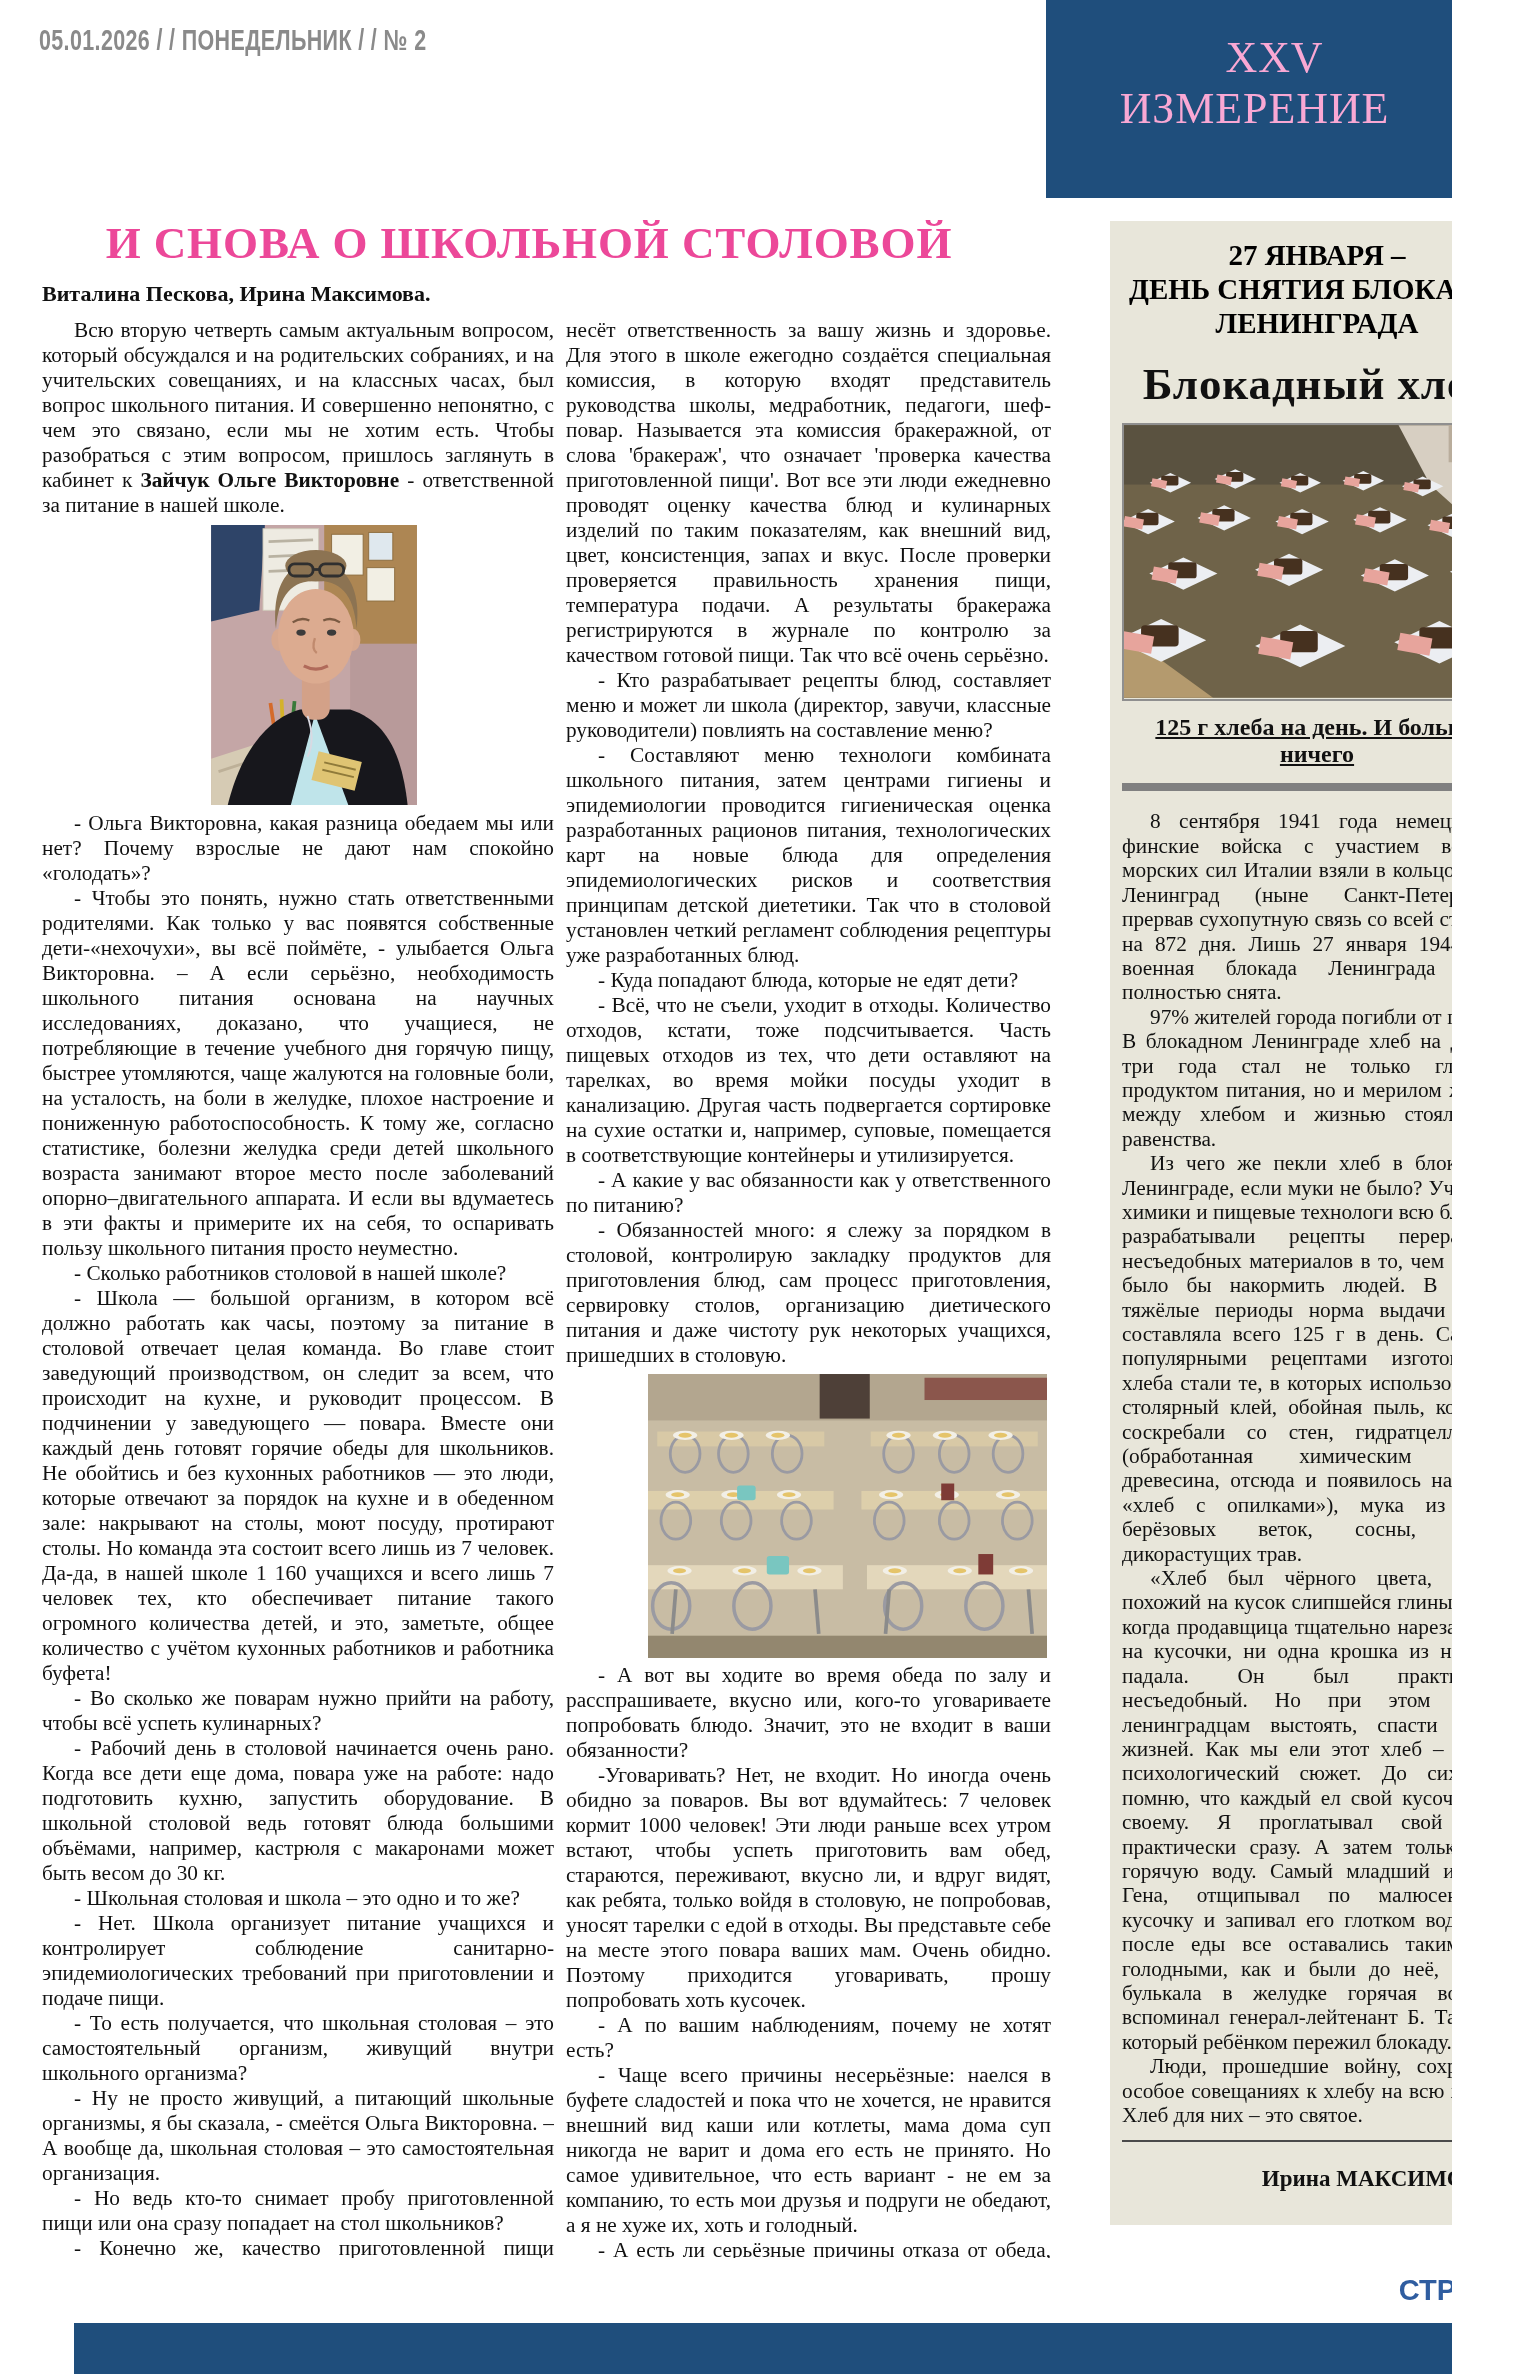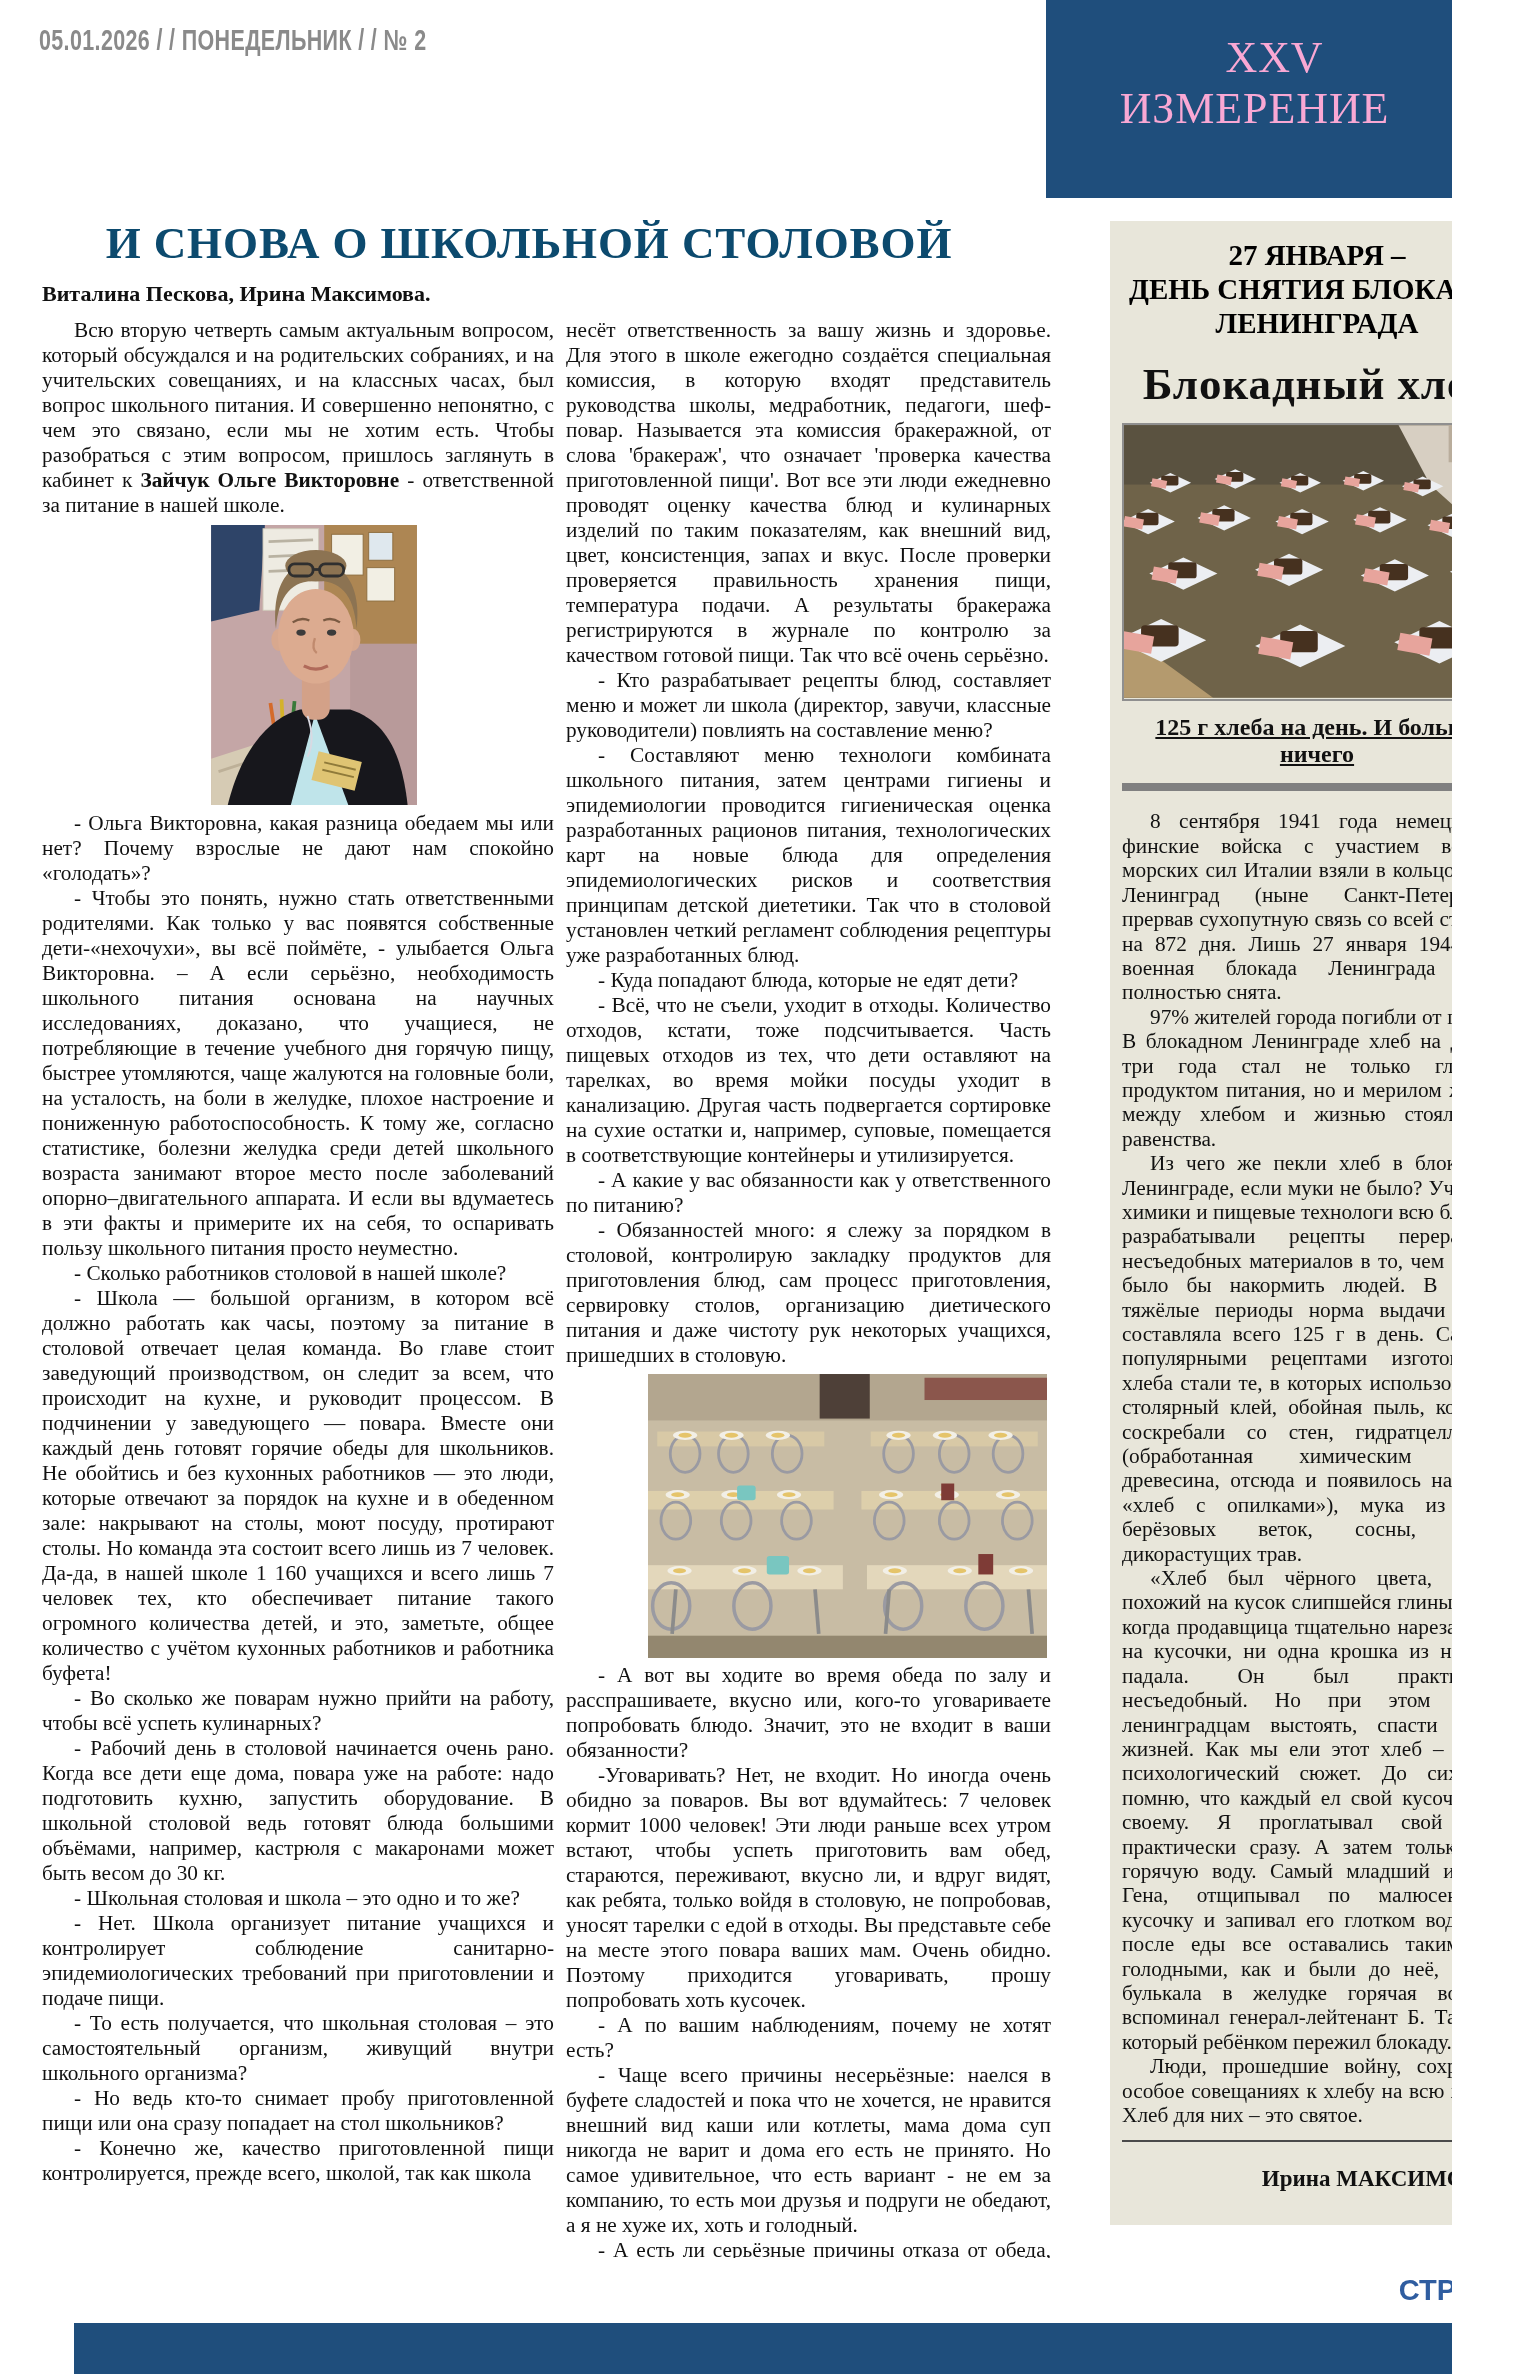--- a/index.html
+++ b/index.html
@@ -11,21 +11,21 @@
               font-size:29px; color:#8a8a8a; white-space:nowrap;
               transform:scaleX(0.74); transform-origin:left top; letter-spacing:0.5px; }
 
   .masthead { position:absolute; left:1046px; top:0; width:417px; height:198px;
               background:#1f4e7c; box-sizing:border-box; padding-top:32px;
               text-align:center; }
   .masthead span { color:#f9a8d4; font-weight:normal; font-size:44px; letter-spacing:0.9px;
                    font-family:"Liberation Serif", serif;margin-left:40px; }
 
   .headline { position:absolute; left:42px; top:217px; width:974px; text-align:center;
-              color:#0c4a6e; font-weight:bold; font-size:45px; letter-spacing:0.9px;
+              color:#ec4899; font-weight:bold; font-size:45px; letter-spacing:0.9px;
               white-space:nowrap; }
   .byline { position:absolute; left:42px; top:281px; font-weight:bold; font-size:22px; }
 
   .col { position:absolute; top:318px; height:1940px; overflow:hidden; }
   #col1 { left:42px; width:512px; }
   #col2 { left:566px; width:485px; }
   .col p { margin:0; text-indent:32px; text-align:justify;
            font-size:21.3px; line-height:25px; }
   .col p.cont { text-indent:0; }
   .boldname { font-weight:bold; }
@@ -126,20 +126,21 @@
     <div class="body-list">
         <p>- Ольга Викторовна, какая разница обедаем мы или нет? Почему взрослые не дают нам спокойно «голодать»?</p>
         <p>- Чтобы это понять, нужно стать ответственными родителями. Как только у вас появятся собственные дети-«нехочухи», вы всё поймёте, - улыбается Ольга Викторовна. – А если серьёзно, необходимость школьного питания основана на научных исследованиях, доказано,  что учащиеся, не потребляющие в течение учебного дня горячую пищу, быстрее утомляются, чаще жалуются на головные боли, на усталость, на боли в желудке, плохое настроение и пониженную работоспособность. К тому же, согласно статистике, болезни желудка среди детей школьного возраста занимают второе место после заболеваний опорно–двигательного аппарата. И если вы вдумаетесь в эти факты и примерите их на себя, то оспаривать пользу  школьного питания просто неуместно.</p>
         <p>- Сколько работников столовой в нашей школе?</p>
         <p>- Школа — большой организм, в котором всё должно работать как часы, поэтому за питание в столовой отвечает целая команда. Во главе стоит заведующий производством, он следит за всем, что происходит на кухне, и руководит процессом. В подчинении у заведующего —  повара. Вместе они каждый день готовят горячие обеды для школьников. Не обойтись и без кухонных работников — это люди, которые отвечают за порядок на кухне и в обеденном зале:  накрывают на столы, моют посуду, протирают столы. Но команда эта состоит всего лишь из 7 человек. Да-да, в нашей школе 1 160 учащихся и всего лишь 7 человек тех, кто обеспечивает питание такого огромного количества детей, и это, заметьте, общее количество с учётом кухонных работников и работника буфета!</p>
         <p>- Во сколько же поварам нужно прийти на работу, чтобы всё успеть кулинарных?</p>
         <p>- Рабочий день в столовой начинается очень рано. Когда все дети еще дома, повара уже на работе: надо подготовить кухню, запустить оборудование. В школьной столовой ведь готовят блюда большими объёмами, например, кастрюля с макаронами может быть весом до 30 кг.</p>
         <p>- Школьная столовая и школа – это одно и то же?</p>
         <p>- Нет. Школа организует питание учащихся и контролирует соблюдение санитарно-эпидемиологических требований при приготовлении и подаче пищи.</p>
         <p>- То есть  получается, что школьная столовая – это самостоятельный организм, живущий внутри школьного организма?</p>
+        <p>- Ну не просто живущий, а питающий школьные организмы, я бы сказала, - смеётся Ольга Викторовна. – А вообще да, школьная столовая – это самостоятельная организация.</p>
         <p>- Но ведь  кто-то снимает пробу приготовленной пищи или она сразу попадает на стол школьников?</p>
         <p>- Конечно же, качество приготовленной пищи контролируется, прежде всего, школой, так как школа</p>
       </div>
   </div>
 
   <div class="col" id="col2">
     <p class="cont">несёт ответственность за вашу жизнь и здоровье. Для этого в школе ежегодно создаётся специальная комиссия, в которую входят представитель руководства школы, медработник, педагоги, шеф-повар. Называется эта комиссия бракеражной, от слова 'бракераж', что означает 'проверка качества приготовленной пищи'. Вот все эти люди ежедневно проводят оценку качества блюд и кулинарных изделий по таким показателям, как внешний вид, цвет, консистенция, запах и вкус. После проверки проверяется правильность хранения пищи, температура подачи. А результаты бракеража регистрируются в журнале по контролю за качеством готовой пищи. Так что всё очень серьёзно.</p>
     <div class="body-list">
         <p>- Кто разрабатывает рецепты блюд, составляет меню и может ли школа (директор, завучи, классные руководители) повлиять на составление меню?</p>
         <p>- Составляют меню технологи комбината школьного питания, затем центрами гигиены и эпидемиологии проводится гигиеническая оценка разработанных рационов питания, технологических карт на новые блюда для определения эпидемиологических рисков и соответствия принципам детской диететики. Так что в  столовой установлен четкий регламент соблюдения рецептуры уже разработанных блюд.</p>

